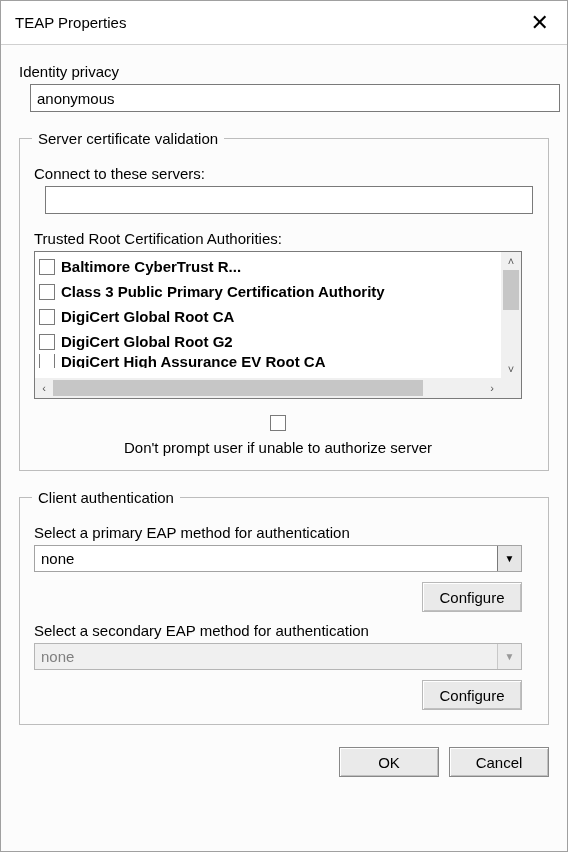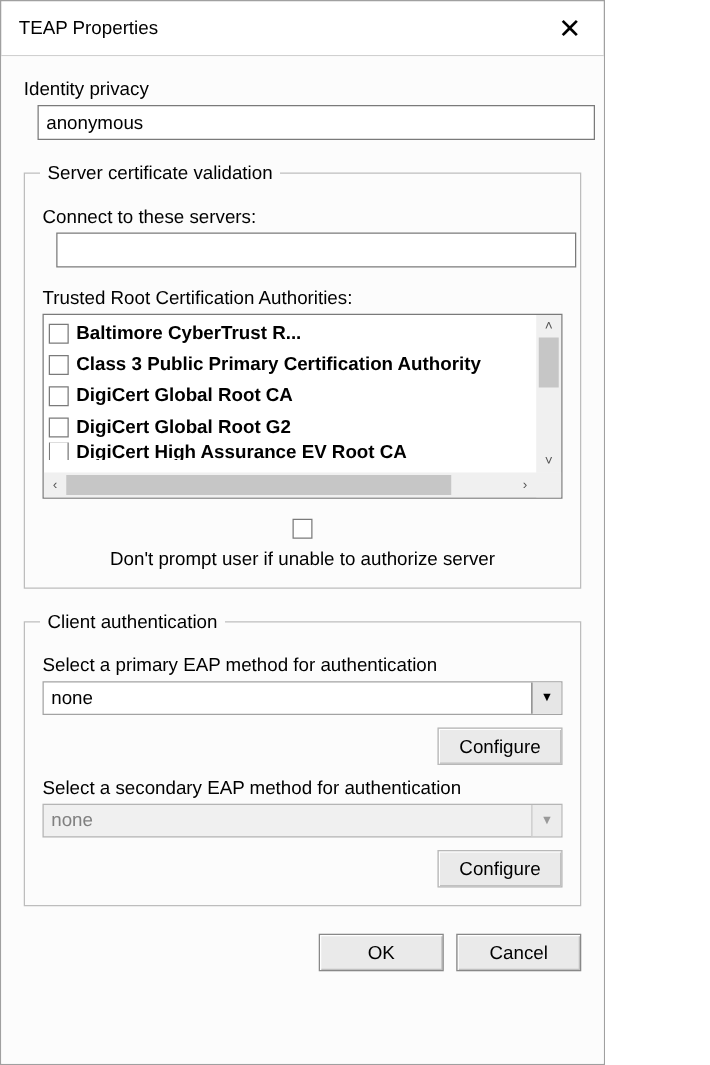--- a/index.html
+++ b/index.html
@@ -6,21 +6,21 @@
     body {
       font-family: "Segoe UI", Tahoma, Arial, sans-serif;
       font-size: 15px;
       background: #fff;
       color: #000;
       width: 568px;
       height: 852px;
       overflow: hidden;
     }
     .window {
-      width: 484px;
+      width: 568px;
       height: 852px;
       border: 1px solid #a0a0a0;
       background: #fff;
       display: flex;
       flex-direction: column;
     }
     .titlebar {
       height: 44px;
       border-bottom: 1px solid #d0d0d0;
       display: flex;
@@ -54,21 +54,21 @@
       height: 28px;
       border: 1px solid #7a7a7a;
       font-size: 15px;
       padding: 2px 6px;
       background: #fff;
       font-family: inherit;
       margin-left: 11px;
     }
     .fieldset {
       border: 1px solid #bdbdbd;
-      padding: 14px 14px 14px 14px;
+      padding: 14px 26px 14px 14px;
       margin-top: 8px;
     }
     .legend {
       font-size: 15px;
       padding: 0 6px;
       margin-left: -2px;
     }
     .ca-box {
       border: 1px solid #7a7a7a;
       height: 148px;

